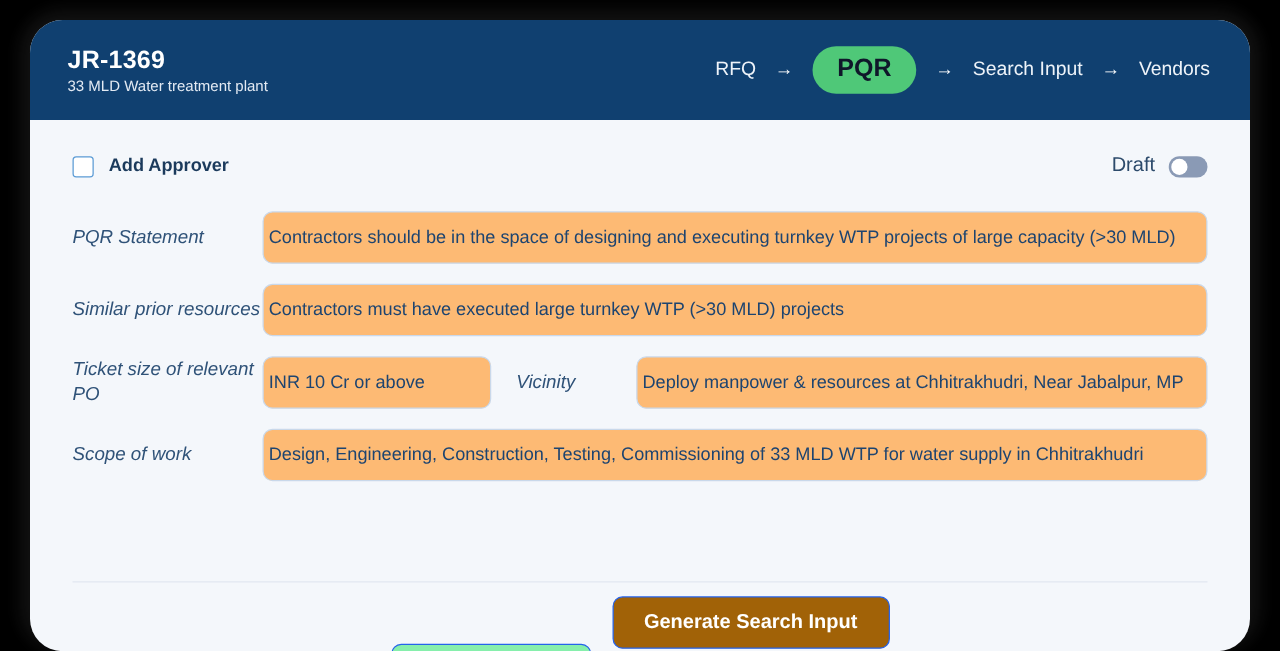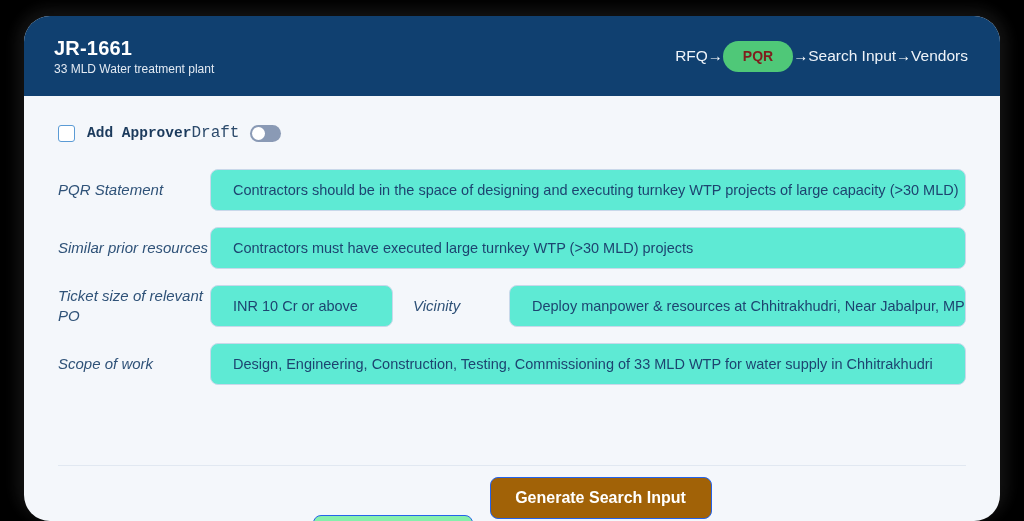--- a/index.html
+++ b/index.html
@@ -69,58 +69,57 @@
   .job-subtitle {
     color: #e3eaf3;
     font-size: 12px;
     font-weight: normal;
     line-height: 1;
   }
 
   .breadcrumb {
     display: flex;
     align-items: center;
-    gap: 0;
+    gap: 15px;
     margin-right: 4px;
     margin-left: 12px;
   }
   .crumb {
     color: #eef3f9;
     font-size: 15.5px;
     white-space: nowrap;
   }
   .crumb.active {
     background: #4fc878;
-    color: #7f1d1d;
+    color: #0f172a;
     font-weight: bold;
     border-radius: 999px;
     padding: 7px 20px 8px;
-    font-size: 14px;
+    font-size: 20px;
   }
   .crumb-arrow {
     color: #ffffff;
     font-size: 15px;
     line-height: 1;
     padding-bottom: 1px;
   }
 
   
   .card-body {
     position: relative;
     padding: 22px 34px 0 34px;
     box-sizing: border-box;
   }
 
   .top-row {
     display: flex;
     align-items: center;
-    justify-content: flex-start;
+    justify-content: space-between;
     height: 30px;
     margin-bottom: 20px;
-    font-family: Liberation Mono, monospace;
   }
   .approver-wrap {
     display: flex;
     align-items: center;
     gap: 12px;
   }
   .checkbox {
     width: 17px;
     height: 17px;
     border: 1.6px solid #5b9bd5;
@@ -171,27 +170,27 @@
     font-style: italic;
     color: #2f5278;
     font-size: 15px;
     line-height: 1.35;
     flex: 0 0 auto;
   }
   .label-w1 { width: 152px; }
   .label-vicinity { width: 116px; padding-left: 20px; box-sizing: border-box; }
 
   .input {
-    background: #5eead4;
+    background: #fdba74;
     border: 1px solid #c9d8ea;
     border-radius: 8px;
     height: 42px;
     display: flex;
     align-items: center;
-    padding: 0 22px;
+    padding: 0 4px;
     box-sizing: border-box;
     color: #1d4470;
     font-size: 14.5px;
     white-space: nowrap;
     overflow: hidden;
   }
   .input.full { flex: 1 1 auto; }
   .input.ticket { width: 183px; flex: 0 0 auto; text-align: right; }
   .input.vicinity { flex: 1 1 auto; }
 
@@ -241,21 +240,21 @@
 </head>
 <body>
 
 <div id="page">
   <div class="card-halo"></div>
 
   <div class="card">
 
     <div class="card-header">
       <div class="title-block">
-        <div class="job-id">JR-1661</div>
+        <div class="job-id">JR-1369</div>
         <div class="job-subtitle">33 MLD Water treatment plant</div>
       </div>
 
       <div class="breadcrumb">
         <span class="crumb">RFQ</span>
         <span class="crumb-arrow">→</span>
         <span class="crumb active">PQR</span>
         <span class="crumb-arrow">→</span>
         <span class="crumb">Search Input</span>
         <span class="crumb-arrow">→</span>

